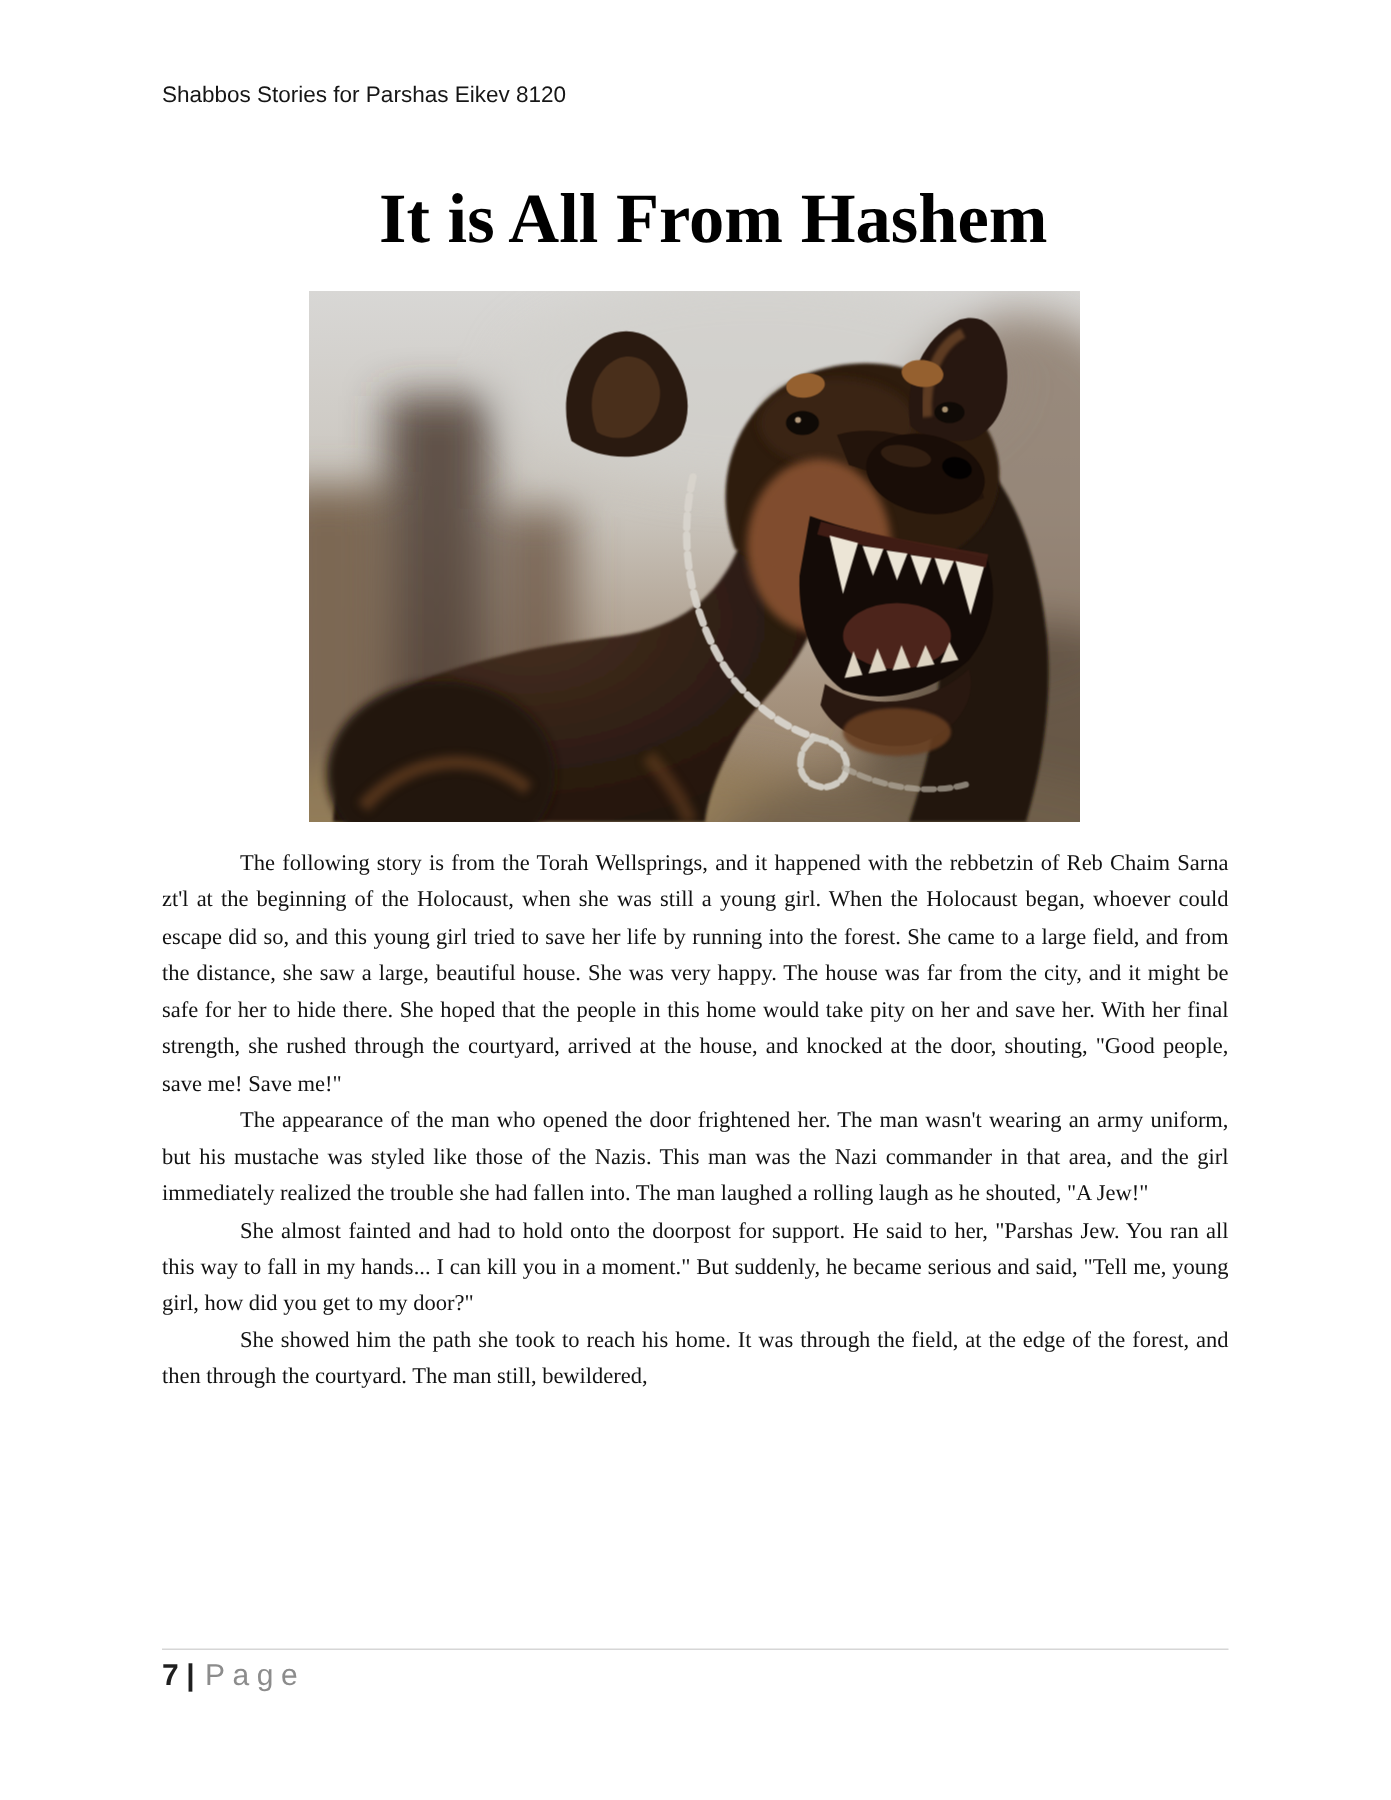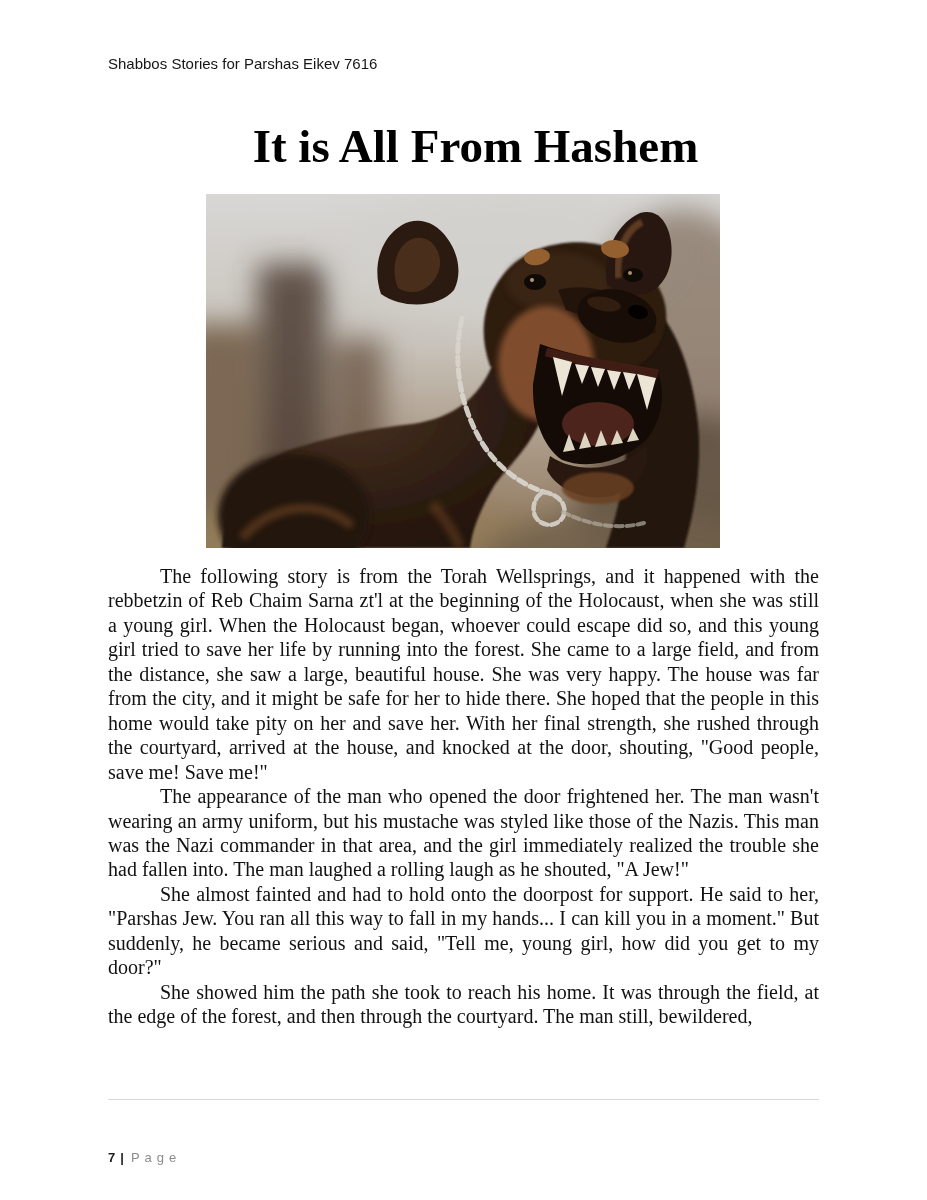--- a/index.html
+++ b/index.html
@@ -15,43 +15,42 @@
     position:absolute; left:0; top:106px; width:100%; margin:12px;
     text-align:center; font-family:"Liberation Serif", serif;
     font-weight:700; font-size:47px; line-height:56px; color:#000000;
   }
   .photo-wrap {
     position:absolute; left:206px; top:194px; width:514px; height:354px;
   }
   .photo-wrap svg { display:block; width:514px; height:354px; }
   .body-text {
     position:absolute; left:108px; top:564px; width:711px;
-    font-size:20px; line-height:24.45px; text-align:justify; color:#121212;
+    font-size:15px; line-height:24.45px; text-align:justify; color:#121212;
   }
   .body-text p { margin:0; text-indent:52px; }
   .footer-rule {
     position:absolute; left:108px; top:1099px; width:711px; height:1px;
     background:#d6d6d6;
   }
   .page-footer {
     position:absolute; left:108px; top:1106px;
-    font-family:"Liberation Sans", sans-serif; font-size:13px; color:#262626;
+    font-family:"Liberation Sans", sans-serif; font-size:20px; color:#262626;
     white-space:nowrap;
-    margin-top:44px;
   }
   .page-footer .num { font-weight:700; color:#1f1f1f; }
   .page-footer .sep { font-weight:700; color:#1f1f1f; margin:0 7px 0 5px; }
   .page-footer .pageword { color:#8c8c8c; letter-spacing:5px; }
 </style>
 </head>
 <body>
 
 <div class="page">
 
-  <div class="running-header">Shabbos Stories for Parshas Eikev 7616</div>
+  <div class="running-header">Shabbos Stories for Parshas Eikev 8120</div>
 
   <h1 class="story-title">It is All From Hashem</h1>
 
   <div class="photo-wrap" role="img" aria-label="barking Doberman dog with chain collar">
     <svg viewBox="0 0 514 354" preserveAspectRatio="none">
       <defs>
         <linearGradient id="bgg" x1="0" y1="0" x2="0" y2="1">
           <stop offset="0" stop-color="#d8d7d5"></stop>
           <stop offset="0.42" stop-color="#c9c4bc"></stop>
           <stop offset="0.75" stop-color="#a79480"></stop>

